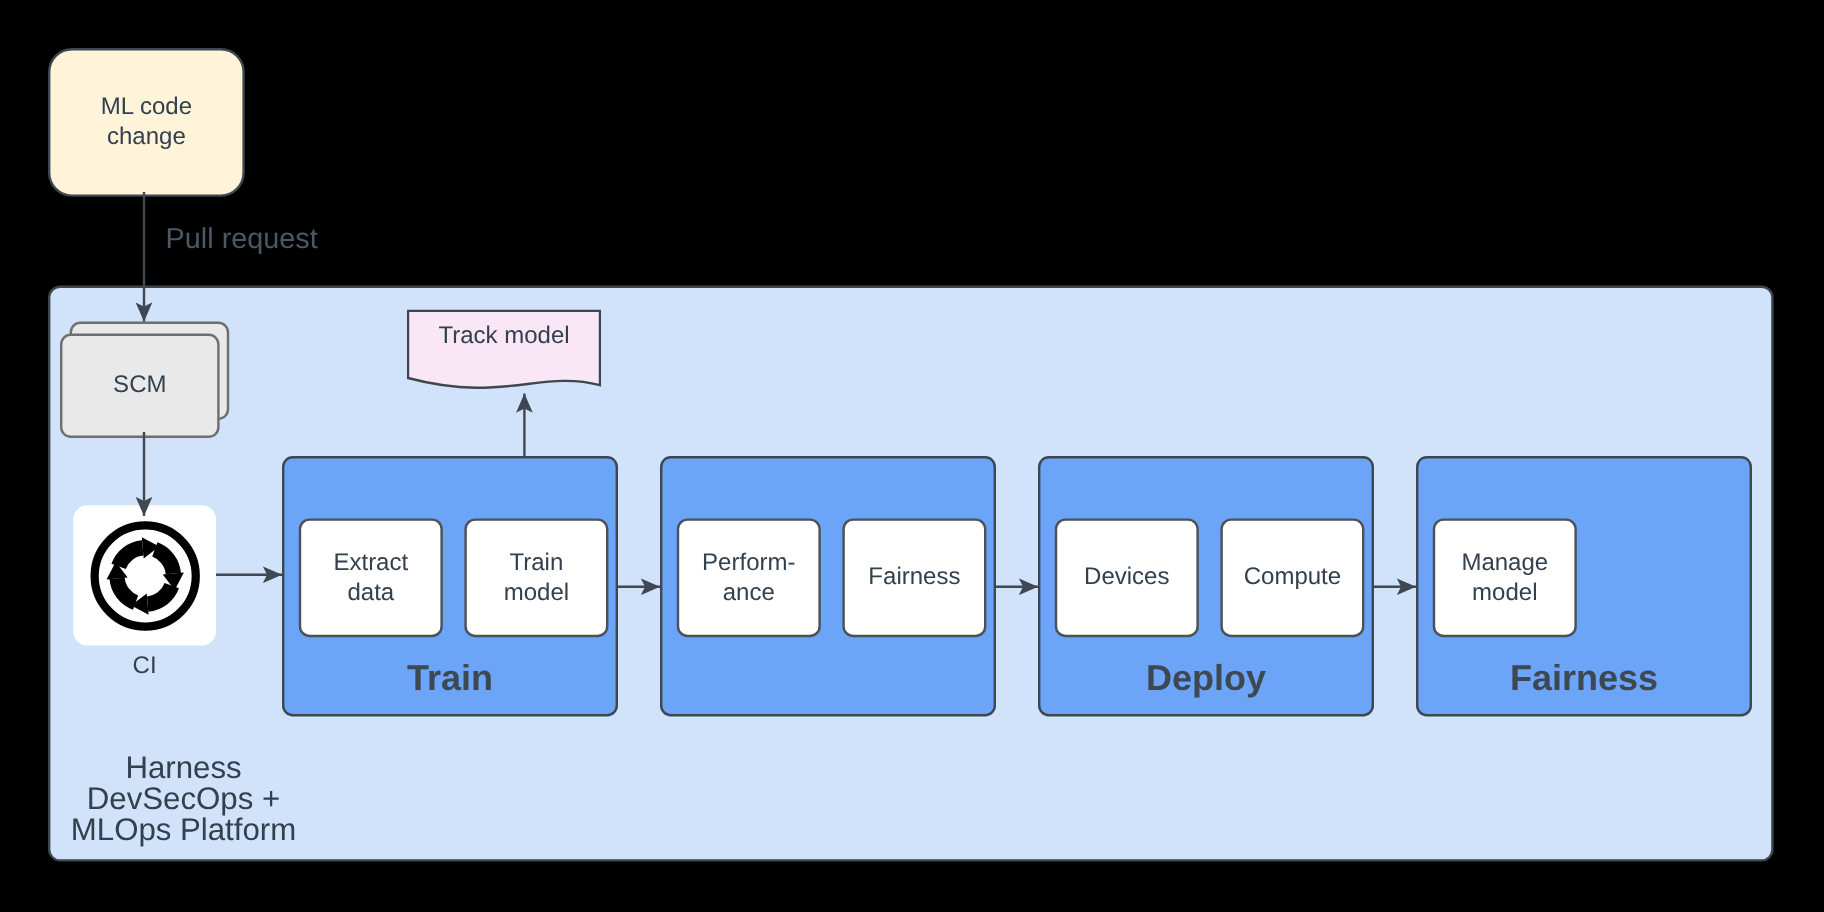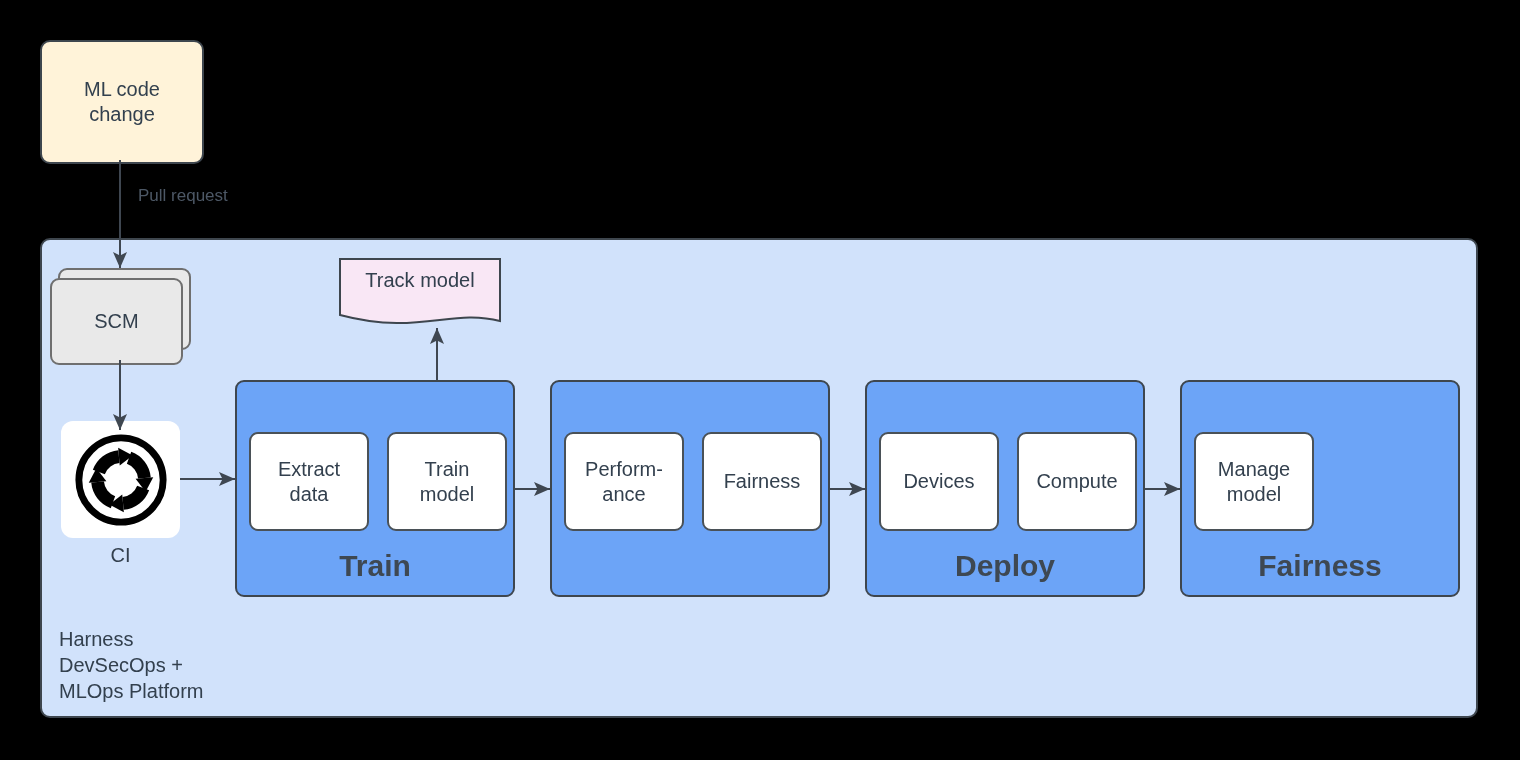--- a/index.html
+++ b/index.html
@@ -3,33 +3,33 @@
 <meta charset="utf-8">
 <style>
   html,body{margin:0;padding:0;}
   body{background:#000;font-family:"Liberation Sans", sans-serif;}
   .canvas{position:relative;width:1520px;height:760px;background:var(--canvas_bg,#000);overflow:hidden;}
 
   .pre{white-space:pre-line;}
 
   
   .ml-box{position:absolute;left:40px;top:40px;width:160px;height:120px;
-    background:var(--ml_fill,#FFF3D9);border:2px solid var(--node_stroke,#3E464E);border-radius:10px;
+    background:var(--ml_fill,#FFF3D9);border:2px solid var(--node_stroke,#3E464E);border-radius:20px;
     display:flex;align-items:center;justify-content:center;text-align:center;
     color:var(--text,#33404E);font-size:20px;line-height:25px;z-index:2;}
 
   
-  .pull-label{position:absolute;left:138px;top:186px;font-size:17px;color:var(--muted_text,#4D5866);z-index:4;}
+  .pull-label{position:absolute;left:138px;top:186px;font-size:24px;color:var(--muted_text,#4D5866);z-index:4;}
 
   
   .platform{position:absolute;left:40px;top:238px;width:1438px;height:480px;
     background:var(--platform_fill,#D1E2FB);border:2px solid var(--node_stroke,#3E464E);border-radius:10px;
     box-sizing:border-box;z-index:1;}
-  .platform-label{position:absolute;left:17px;top:386px;font-size:20px;line-height:26px;
-    color:var(--text,#33404E);}
+  .platform-label{position:absolute;left:17px;top:386px;font-size:26px;line-height:26px;
+    color:var(--text,#33404E);text-align:center;}
 
   
   .scm-back{position:absolute;left:58px;top:268px;width:133px;height:82px;
     background:var(--scm_fill,#E9E9E9);border:2px solid var(--scm_stroke,#6F6F6F);border-radius:9px;
     box-sizing:border-box;z-index:2;}
   .scm-front{position:absolute;left:50px;top:278px;width:133px;height:87px;
     background:var(--scm_fill,#E9E9E9);border:2px solid var(--scm_stroke,#6F6F6F);border-radius:9px;
     box-sizing:border-box;display:flex;align-items:center;justify-content:center;
     color:var(--text,#33404E);font-size:20px;z-index:2;}
 

